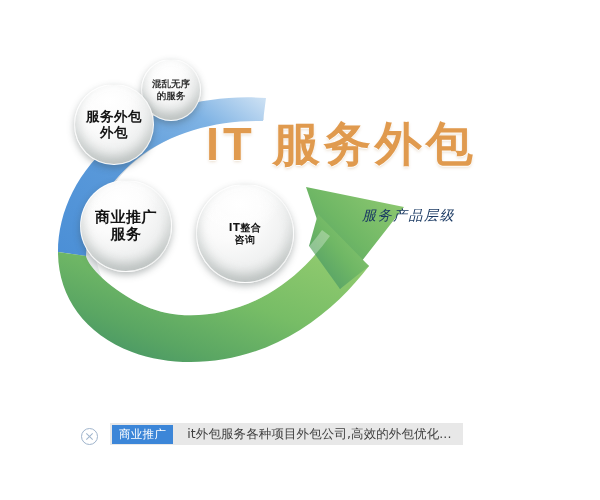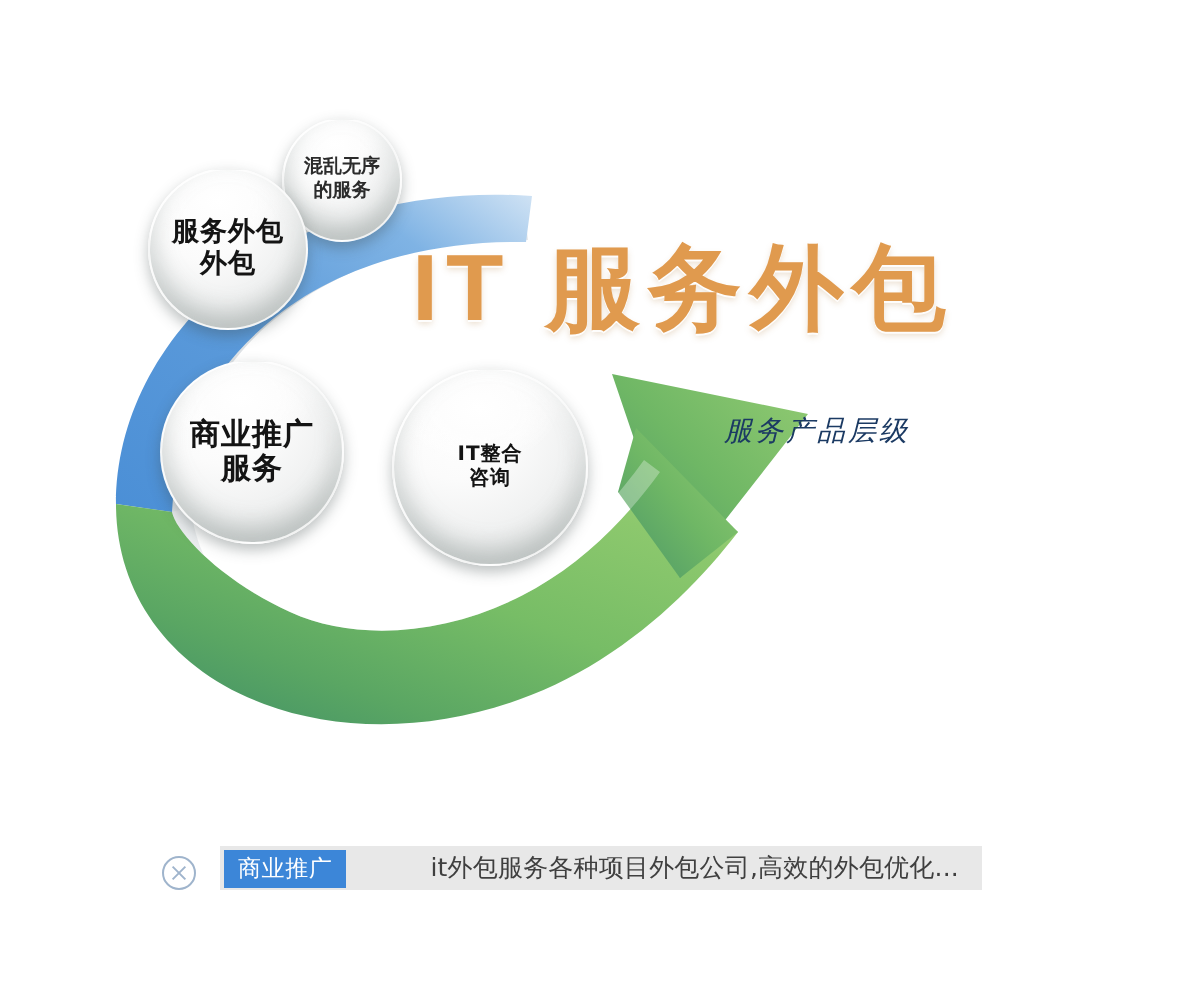--- a/index.html
+++ b/index.html
@@ -149,21 +149,20 @@
   }
   #ad-text {
     color:#3f3f3f;
     font-size:12.5px;
     padding:0 12px 0 14px;
     white-space:nowrap;
     overflow:hidden;
     text-overflow:ellipsis;
     cursor:pointer;
     letter-spacing:0.1px;
-    margin-left:28px;
   }
 </style>
 </head>
 <body>
 
 <div id="page">
 
   <div id="hero">
 
     <svg id="hero-svg" width="600" height="400" viewBox="0 0 600 400">

